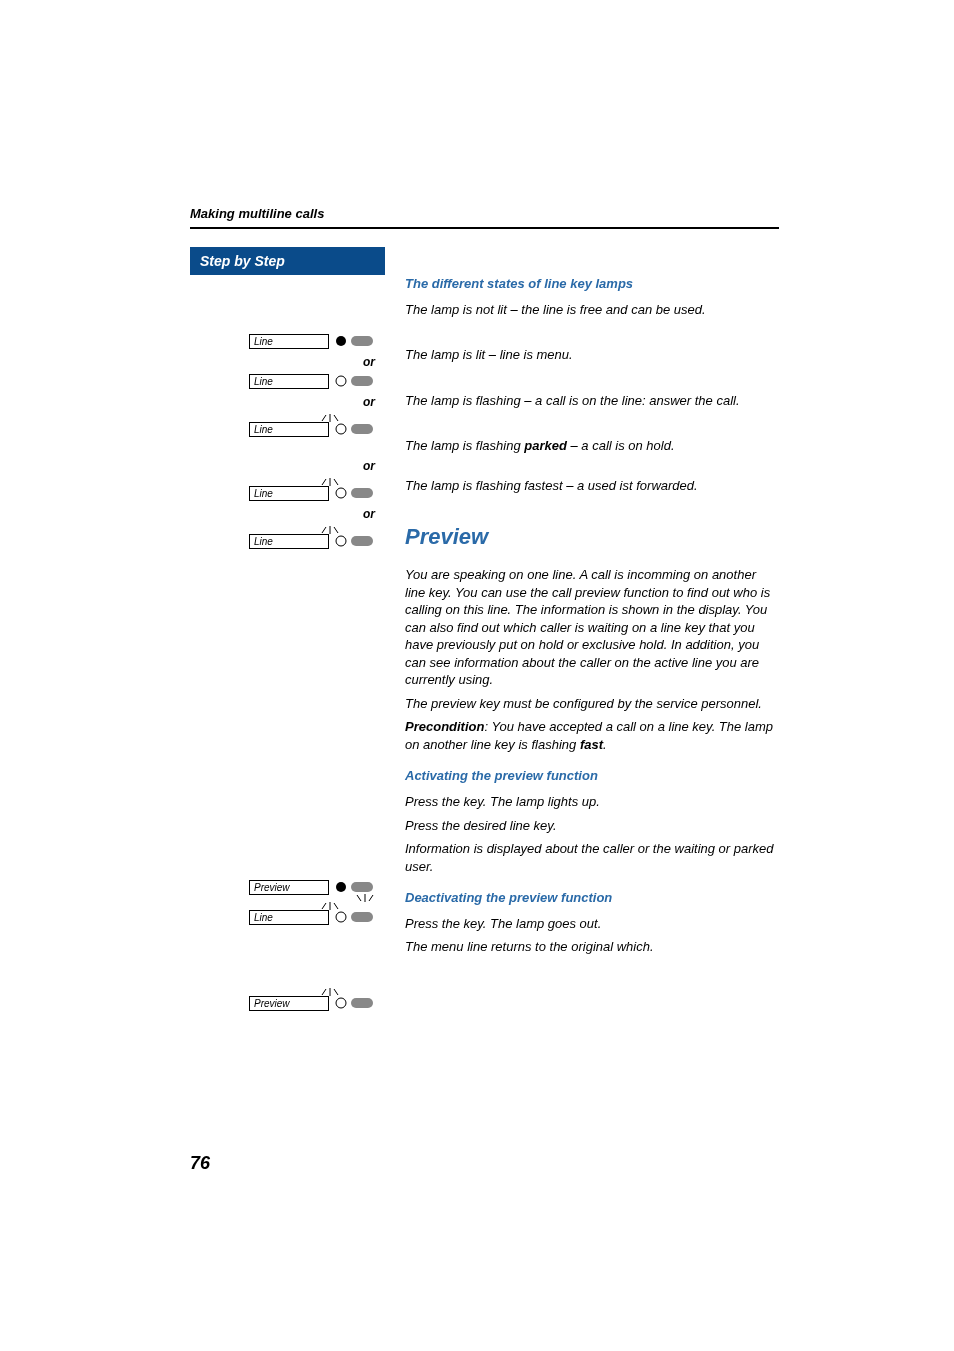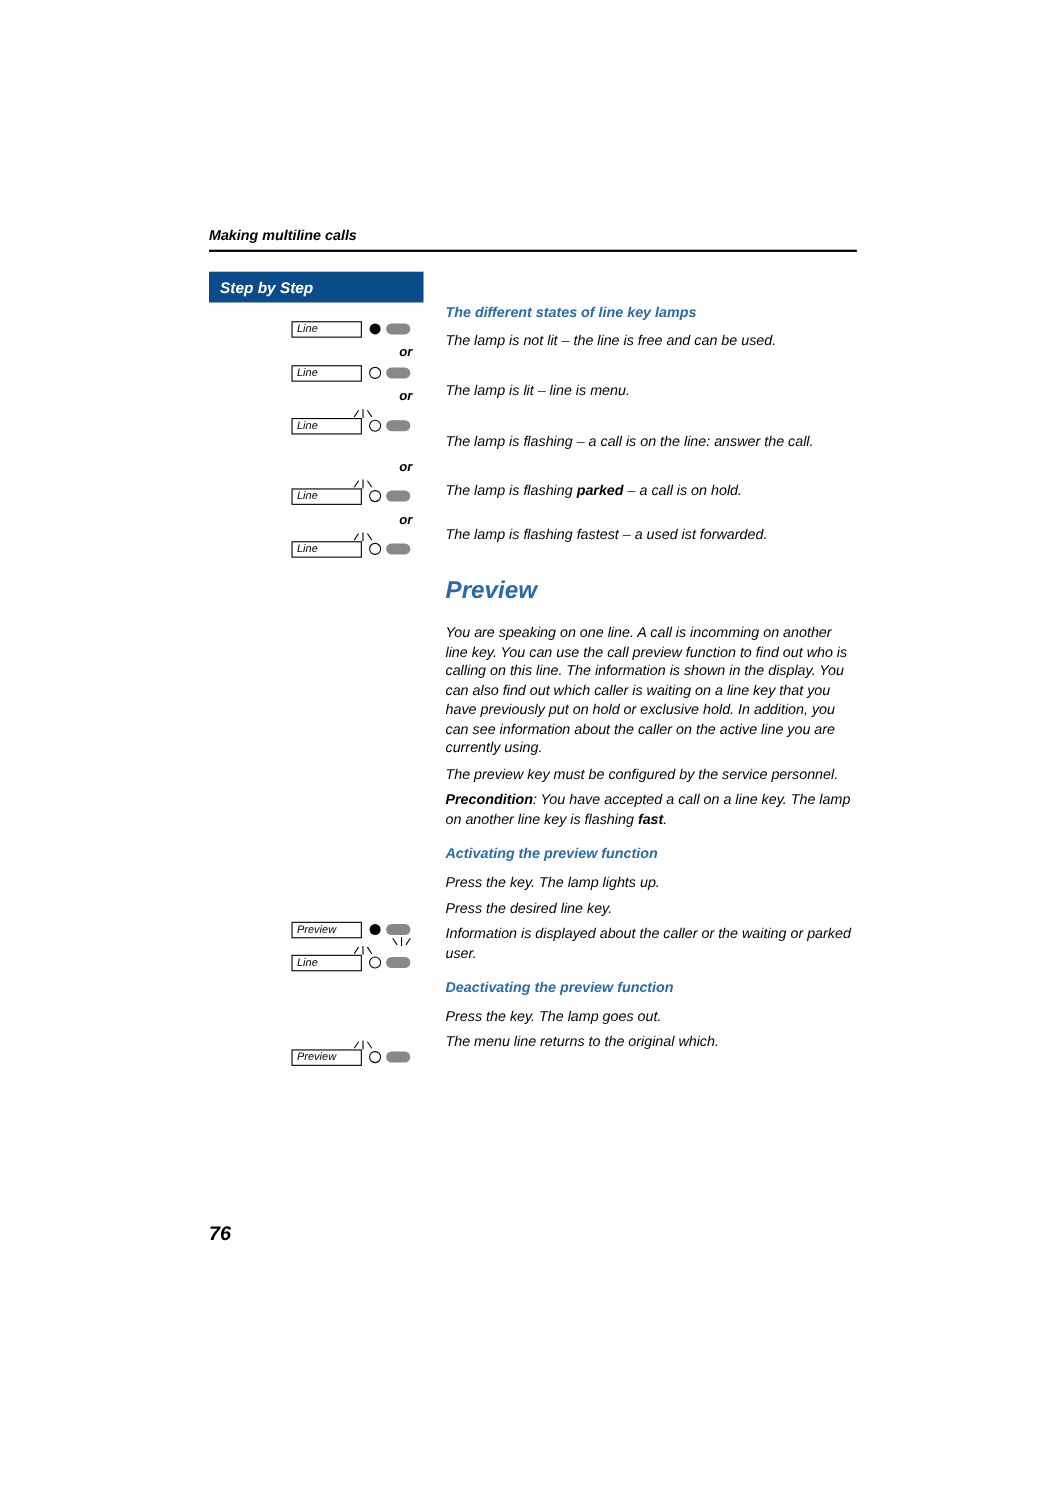--- a/index.html
+++ b/index.html
@@ -33,34 +33,34 @@
   .sidebar {
     width: 195px;
     flex-shrink: 0;
   }
   .sidebar-title {
     background: #0a4b8a;
     color: #fff;
     font-weight: bold;
     font-size: 14px;
     padding: 6px 10px;
-    margin-bottom: 16px;
+    margin-bottom: 58px;
   }
   .keyrow {
     display: flex;
     align-items: center;
     justify-content: flex-end;
     margin-bottom: 2px;
     padding-right: 10px;
   }
   .keylabel {
     border: 1px solid #000;
     font-size: 10px;
     padding: 1px 4px;
-    width: 64px;
+    width: 80px;
     box-sizing: border-box;
     margin-right: 4px;
   }
   .lamp-off { fill: #000; }
   .lamp-on  { fill: #fff; stroke: #000; stroke-width: 1; }
   .btn-pill { fill: #888; }
   .or {
     text-align: right;
     font-size: 12px;
     font-weight: bold;

